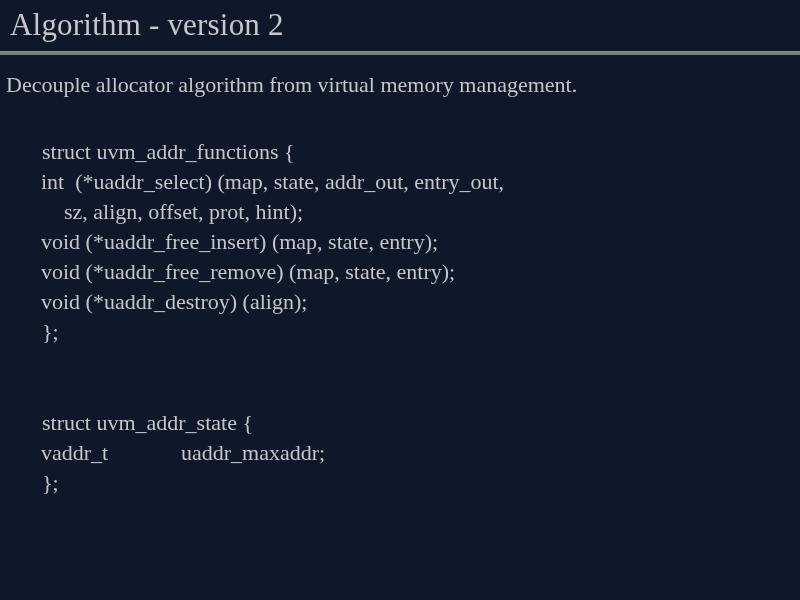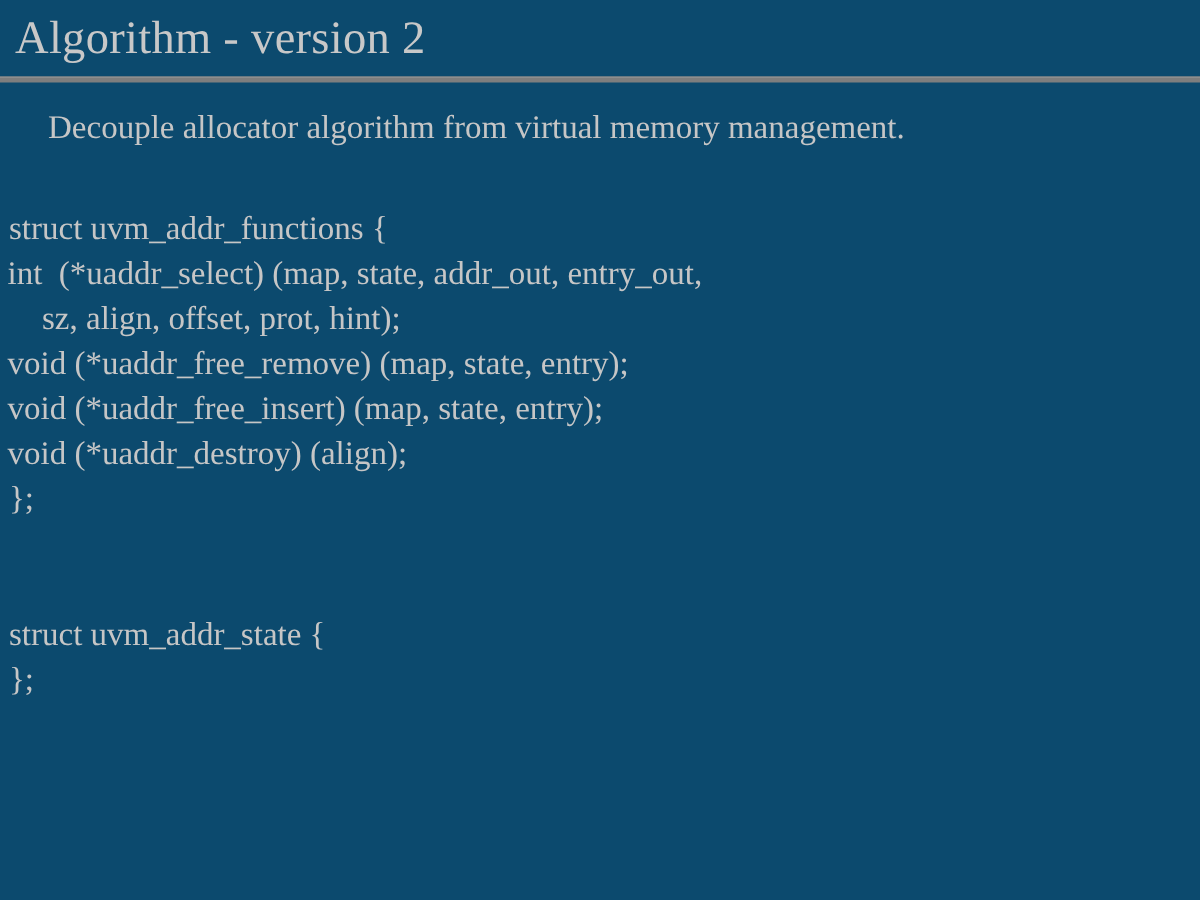--- a/index.html
+++ b/index.html
@@ -14,21 +14,21 @@
     overflow: hidden;
     font-family: "Liberation Serif", "DejaVu Serif", serif;
     color: #c6c6c6;
     -webkit-font-smoothing: antialiased;
   }
 
   #slide {
     position: relative;
     width: 800px;
     height: 600px;
-    background: #0c4a6e;
+    background: #0f172a;
   }
 
   
   #title-block {
     position: absolute;
     left: 0;
     top: 0;
     width: 800px;
   }
   #slide-title {
@@ -61,41 +61,41 @@
   }
 
   .intro {
     position: absolute;
     left: 6px;
     top: 10px;
     font-size: 22px;
     line-height: 30px;
     white-space: pre;
     color: #c6c6c6;
-    margin-left: 26px;
   }
 
   #code-block-1 {
     position: absolute;
     left: 0;
     top: 77px;
   }
   #code-block-2 {
     position: absolute;
     left: 0;
     top: 348px;
   }
 
   .code-line {
     display: block;
     white-space: pre;
     font-size: 22px;
     line-height: 30px;
     height: 30px;
     color: #c6c6c6;
+    margin-left: 36px;
   }
   .ind-0 { padding-left: 6px; }
   .ind-1 { padding-left: 5px; }
   .ind-2 { padding-left: 28px; }
 
   .col-type {
     display: inline-block;
     width: 140px;
   }
 </style>
@@ -110,28 +110,29 @@
   </div>
 
   <div id="body-block">
 
     <div class="intro">Decouple allocator algorithm from virtual memory management.</div>
 
     <div id="code-block-1">
       <span class="code-line ind-0">struct uvm_addr_functions {</span>
       <span class="code-line ind-1">int  (*uaddr_select) (map, state, addr_out, entry_out,</span>
       <span class="code-line ind-2">sz, align, offset, prot, hint);</span>
+      <span class="code-line ind-1">void (*uaddr_free_insert) (map, state, entry);</span>
       <span class="code-line ind-1">void (*uaddr_free_remove) (map, state, entry);</span>
-      <span class="code-line ind-1">void (*uaddr_free_insert) (map, state, entry);</span>
       <span class="code-line ind-1">void (*uaddr_destroy) (align);</span>
       <span class="code-line ind-0">};</span>
     </div>
 
     <div id="code-block-2">
       <span class="code-line ind-0">struct uvm_addr_state {</span>
 
 
+      <span class="code-line ind-1"><span class="col-type">vaddr_t</span><span>uaddr_maxaddr;</span></span>
 
       <span class="code-line ind-0">};</span>
     </div>
 
   </div>
 </div>
 
 </body></html>

